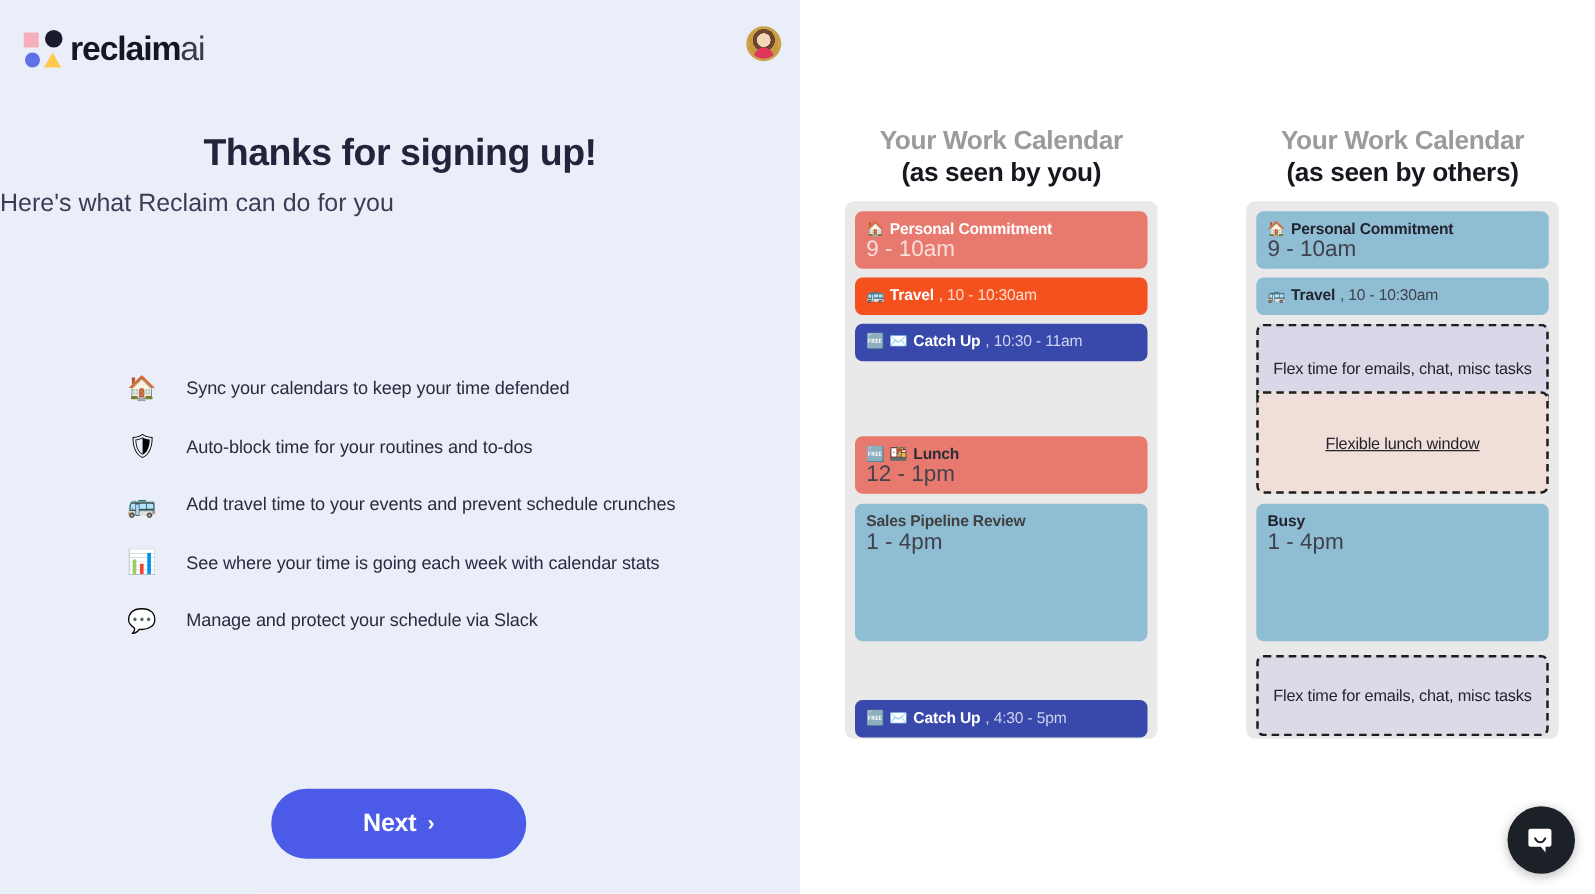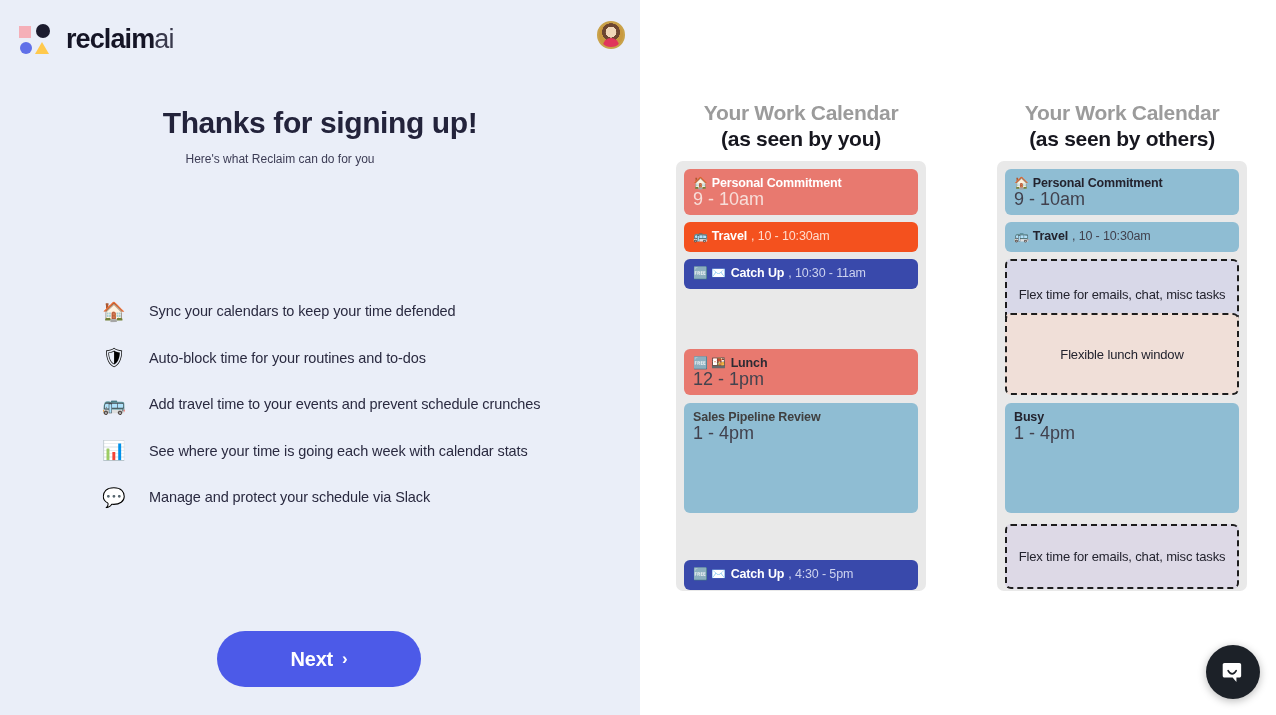--- a/index.html
+++ b/index.html
@@ -10,21 +10,21 @@
   }
   #root { position:relative; width:1276px; height:715px; }
 
   
   .left-panel{
     position:absolute; left:0; top:0; width:640px; height:715px;
     background:#eaeef8;
   }
   .brand{
     position:absolute; left:19px; top:24px;
-    display:flex; align-items:center; gap:16px;
+    display:flex; align-items:center; gap:6px;
   }
   .logo-mark{
     position:relative; width:31px; height:31px; flex:0 0 auto;
   }
   .lm{ position:absolute; }
   .lm-sq{ left:0; top:2px; width:12px; height:12px; background:#f5afb8; }
   .lm-dot{ left:17px; top:0px; width:14px; height:14px; border-radius:50%; background:#1b1b2e; }
   .lm-circ{ left:1px; top:18px; width:12px; height:12px; border-radius:50%; background:#6070e8; }
   .lm-tri{
     left:16px; top:18px; width:0; height:0;
@@ -50,21 +50,21 @@
     background:#e0355c;
   }
 
   .headline{
     position:absolute; left:0; top:106px; width:640px;
     text-align:center; font-size:30px; font-weight:bold;
     color:#23233b; letter-spacing:-0.4px;
   }
   .subhead{
     position:absolute; left:0; top:152px; width:560px;
-    text-align:center; font-size:12px; color:#3c3c55;
+    font-size:20px; color:#3c3c55;
   }
 
   .features{ position:absolute; left:100px; top:288px; width:500px; }
   .feature-row{ display:flex; align-items:center; height:46.5px; }
   .feature-icon{
     width:28px; flex:0 0 28px; text-align:center;
     font-size:19px; line-height:1;
     font-family:"DejaVu Sans", sans-serif;
   }
   .feature-label{
@@ -239,21 +239,21 @@
         </div>
     </div>
 
     <div class="cal-col right">
       <div class="cal-title">Your Work Calendar</div>
       <div class="cal-sub">(as seen by others)</div>
       <div class="cal-body" id="cal-others">
           <div class="flexbox" style="top: 98px; height: 70px; background: rgb(216, 216, 232);">
             <span>Flex time for emails, chat, misc tasks</span>
           </div>
-          <div class="flexbox" style="top: 152px; height: 82px; background: rgb(240, 223, 216);">
+          <div class="flexbox" style="top: 152px; height: 82px; background: rgb(240, 223, 216); text-decoration: underline;">
             <span>Flexible lunch window</span>
           </div>
           <div class="flexbox" style="top: 363px; height: 65px; background: rgb(221, 217, 230);">
             <span>Flex time for emails, chat, misc tasks</span>
           </div>
           <div class="evt pad" style="top: 8px; height: 46px; background: rgb(143, 189, 211);">
             <div class="evt-line" style="color: rgb(35, 35, 46);">
               <span class="emo">🏠</span>
               <span>Personal Commitment</span>
             </div>

